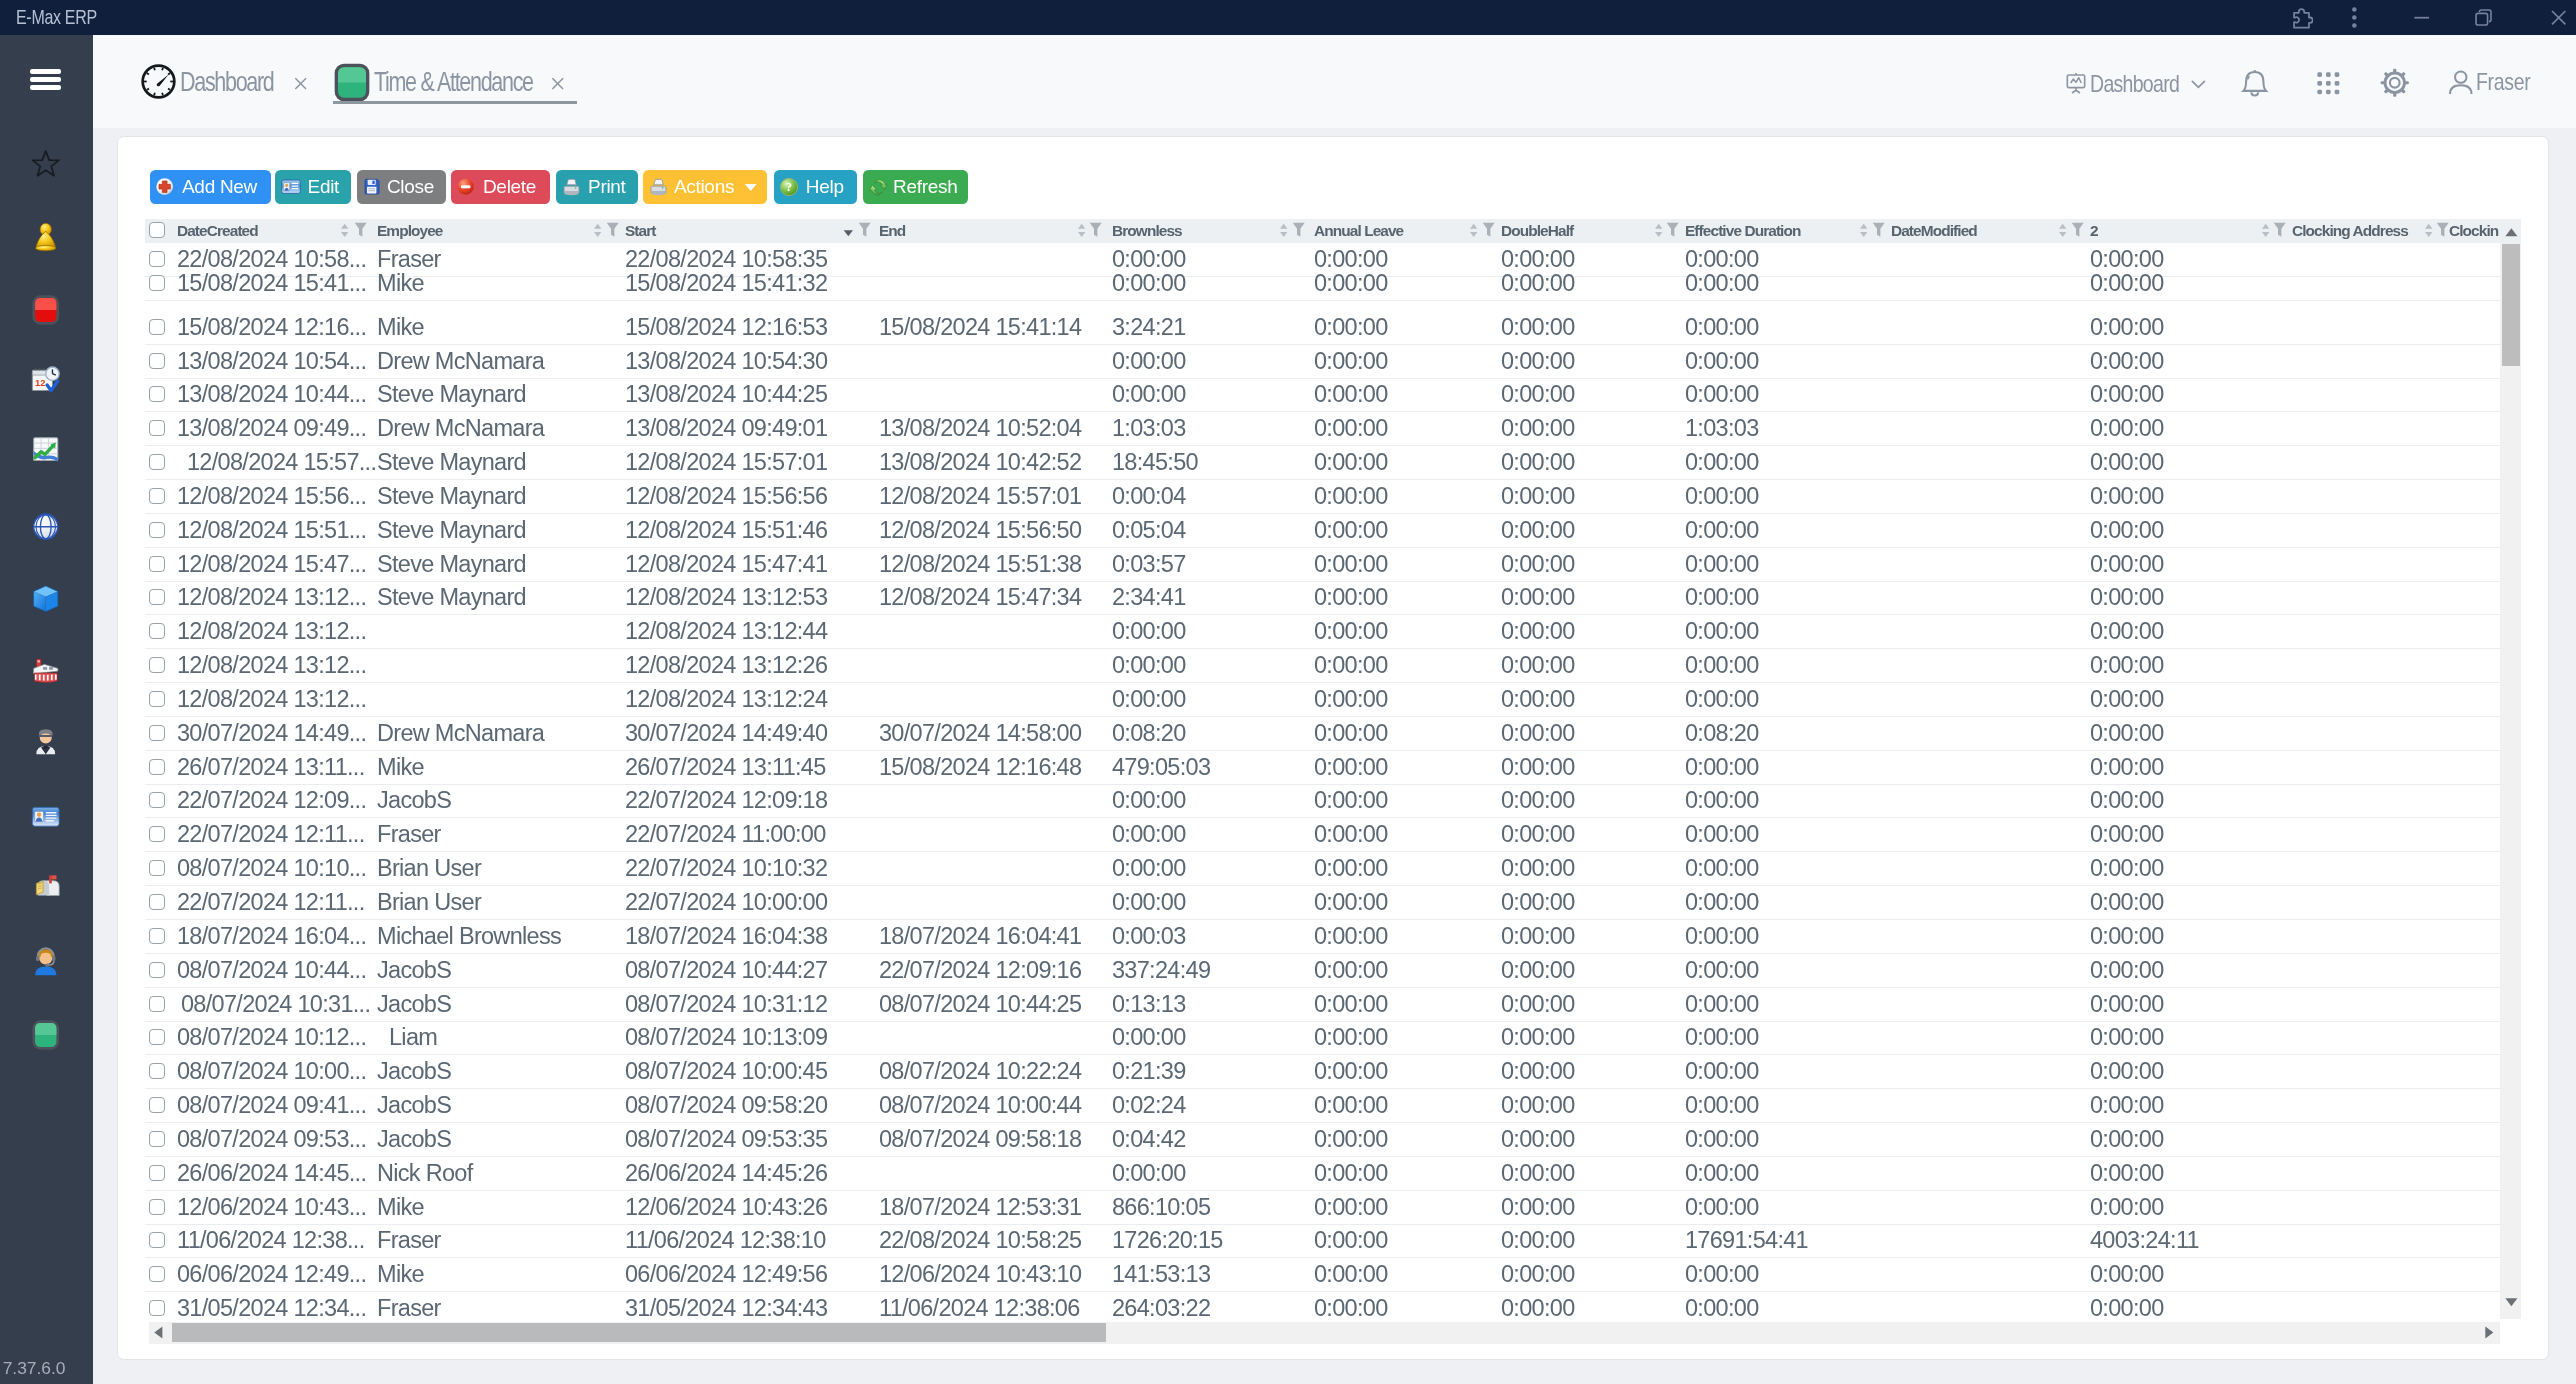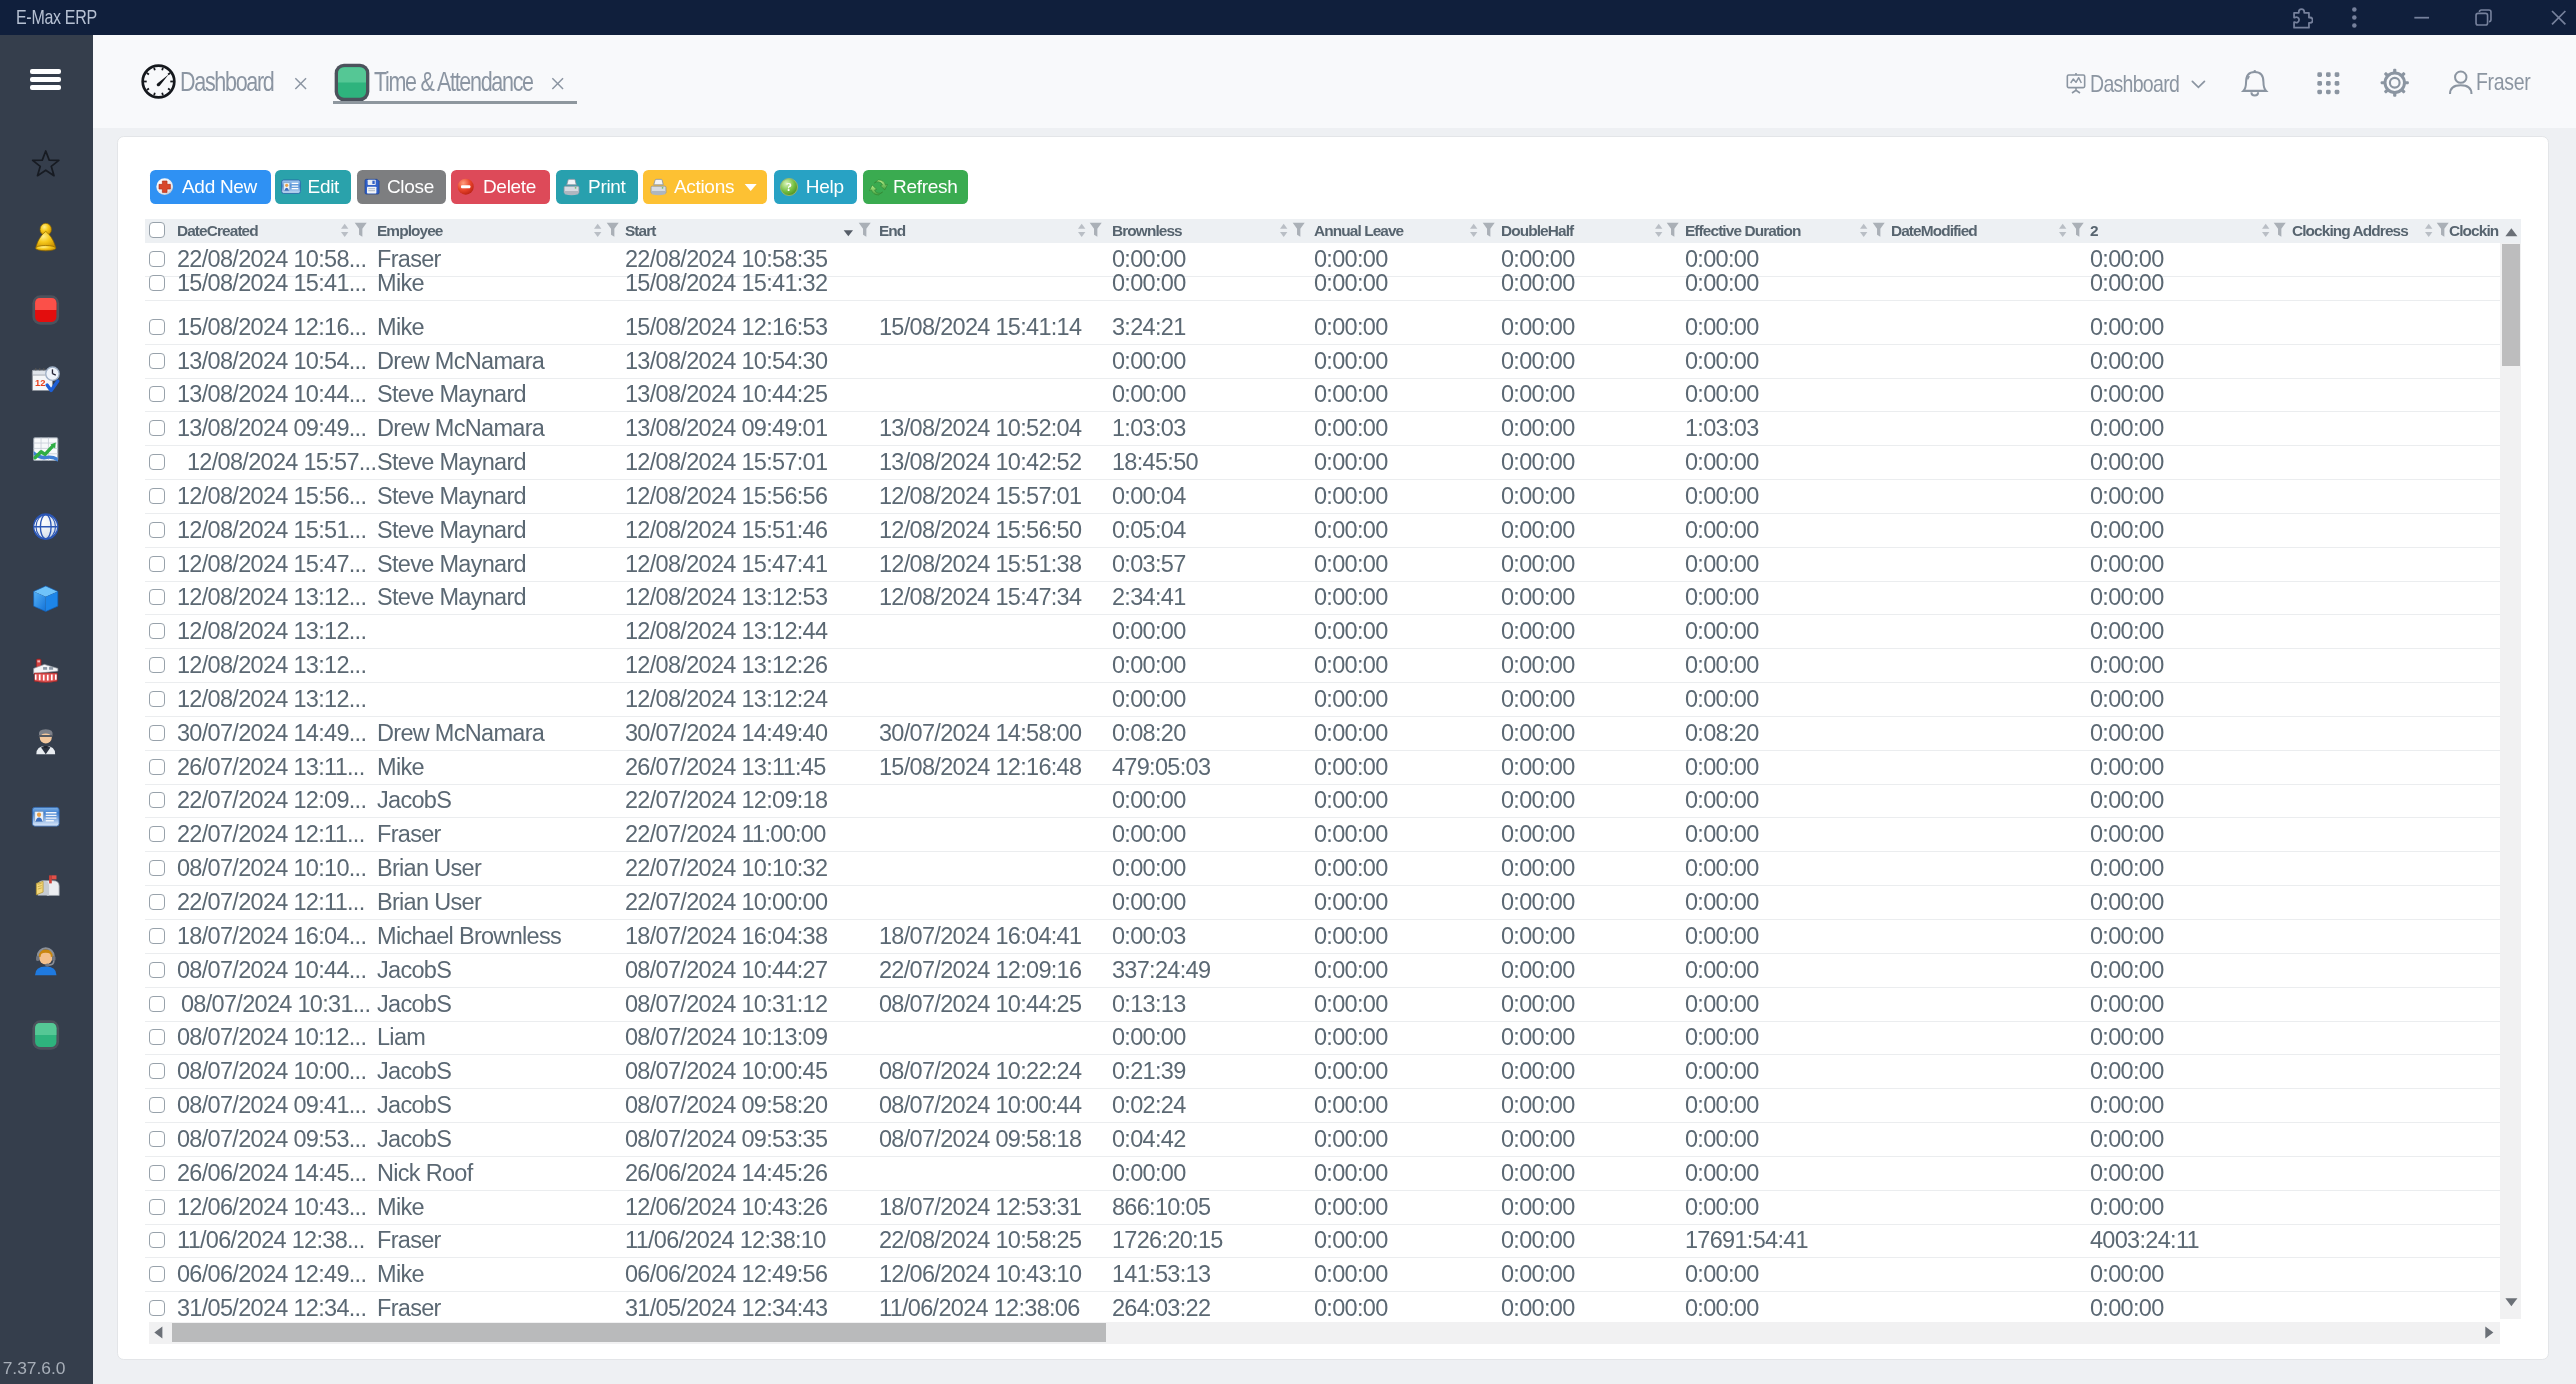--- a/index.html
+++ b/index.html
@@ -697,21 +697,21 @@
 <span style="left:734px">08/07/2024 10:44:25</span>
 <span style="left:967px">0:13:13</span>
 <span style="left:1169px">0:00:00</span>
 <span style="left:1356px">0:00:00</span>
 <span style="left:1540px">0:00:00</span>
 <span style="left:1945px">0:00:00</span>
 </div>
 <div class="row" style="top:778px">
 <div class="cb"></div>
 <span style="left:32px">08/07/2024 10:12...</span>
-<span style="left:232px">Liam</span>
+<span style="left:244px">Liam</span>
 <span style="left:480px">08/07/2024 10:13:09</span>
 <span style="left:967px">0:00:00</span>
 <span style="left:1169px">0:00:00</span>
 <span style="left:1356px">0:00:00</span>
 <span style="left:1540px">0:00:00</span>
 <span style="left:1945px">0:00:00</span>
 </div>
 <div class="row" style="top:812px">
 <div class="cb"></div>
 <span style="left:32px">08/07/2024 10:00...</span>

